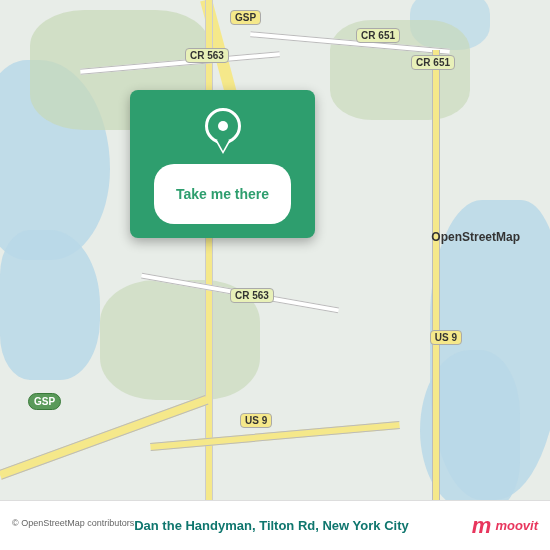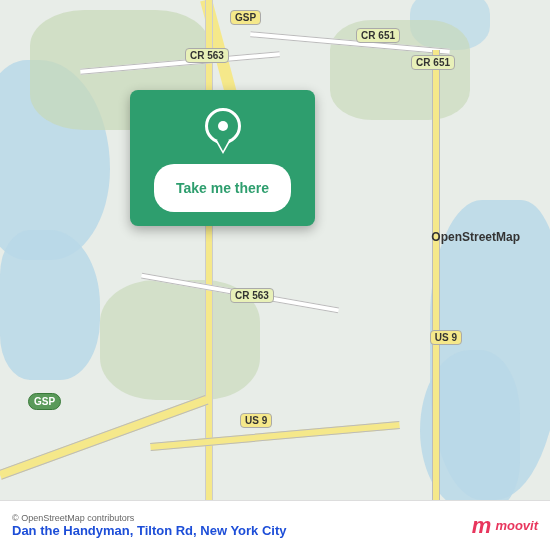--- a/index.html
+++ b/index.html
@@ -274,21 +274,21 @@
       position: absolute;
       bottom: 1px;
       left: 12px;
     }
 
     .take-me-there-btn {
       background: white;
       color: #2e9e6e;
       border: none;
       border-radius: 20px;
-      padding: 16px 22px;
+      padding: 22px 22px;
       font-size: 14px;
       font-weight: 600;
       cursor: pointer;
       white-space: nowrap;
     }
 
     
     .location-label {
       position: absolute;
       right: 30px;
@@ -306,32 +306,32 @@
       background: white;
       border-top: 1px solid #ddd;
       display: flex;
       align-items: center;
       justify-content: space-between;
       padding: 0 12px;
     }
 
     .footer-left {
       display: flex;
-      flex-direction: column;
+      flex-direction: row;
     }
 
     .footer-attribution {
       font-size: 9px;
       color: #666;
     }
 
     .footer-title {
       font-size: 13px;
       font-weight: 600;
-      color: #1d4ed8;
+      color: #0f766e;
     }
 
     .moovit-logo {
       display: flex;
       align-items: center;
       gap: 4px;
     }
     .moovit-m {
       font-size: 22px;
       font-weight: 900;

